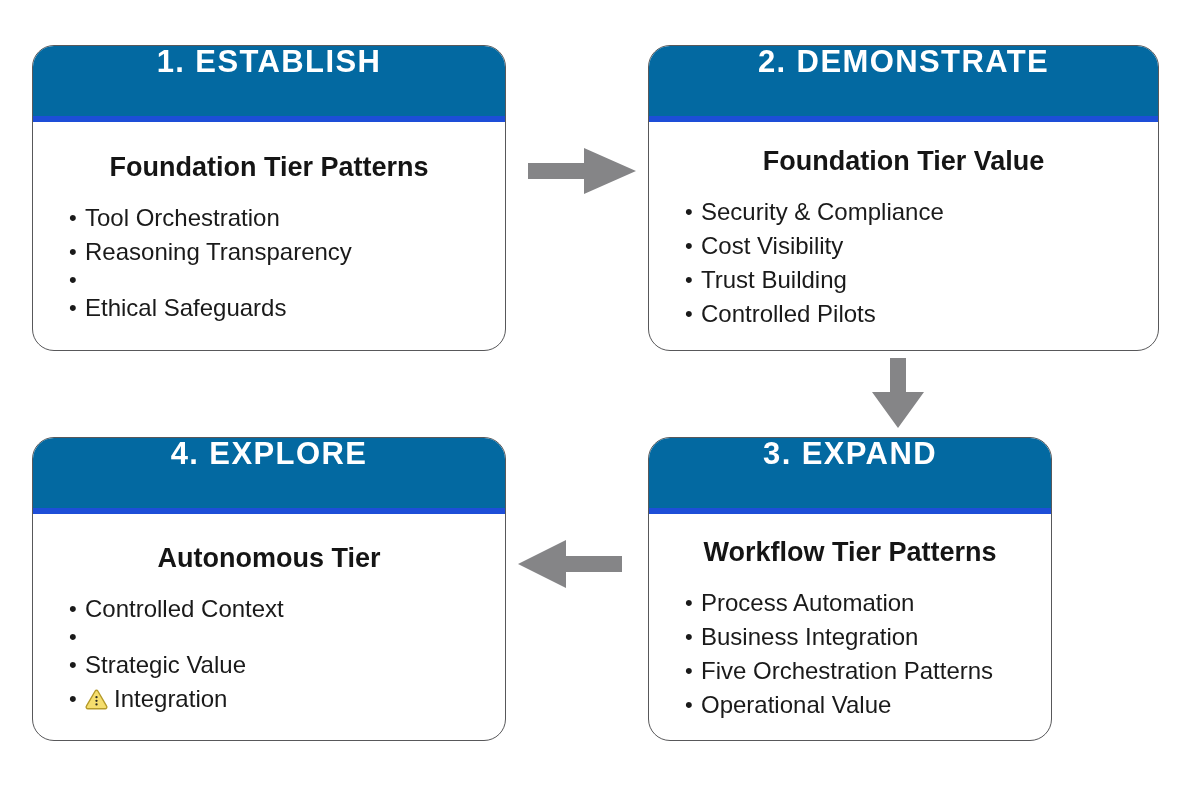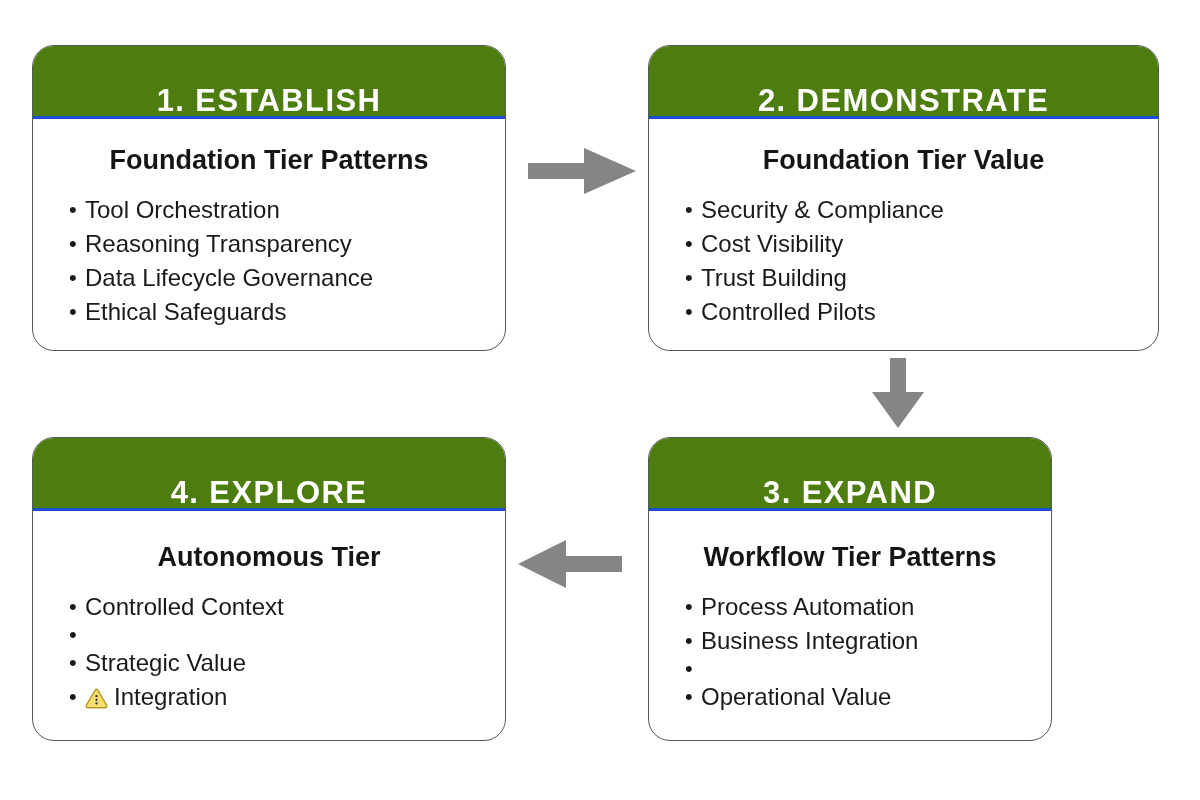--- a/index.html
+++ b/index.html
@@ -27,28 +27,28 @@
     position: absolute;
     background: #ffffff;
     border: 1.5px solid #58585a;
     border-radius: 22px;
     box-sizing: border-box;
     overflow: hidden;
     display: flex;
     flex-direction: column;
   }
   .card-header {
-    background: #4d7c0f;
+    background: #0369a1;
     color: #ffffff;
     height: 70px;
     min-height: 70px;
     display: flex;
-    align-items: flex-end;
+    align-items: flex-start;
     justify-content: center;
-    border-bottom: 3px solid #1d4ed8;
+    border-bottom: 6px solid #1d4ed8;
   }
   .card-header-title {
     font-size: 31px;
     font-weight: bold;
     letter-spacing: 1.4px;
     line-height: 1;
     text-align: center;
   }
   .card-body {
     flex: 1;
@@ -134,21 +134,20 @@
         <li>
           <span class="bullet-dot">•</span>
           <span class="bullet-text">Tool Orchestration</span>
         </li>
         <li>
           <span class="bullet-dot">•</span>
           <span class="bullet-text">Reasoning Transparency</span>
         </li>
         <li>
           <span class="bullet-dot">•</span>
-          <span class="bullet-text">Data Lifecycle Governance</span>
         </li>
         <li>
           <span class="bullet-dot">•</span>
           <span class="bullet-text">Ethical Safeguards</span>
         </li>
       </ul>
     </div>
   </div>
 
   <div class="card" id="card-demonstrate">
@@ -222,20 +221,21 @@
         <li>
           <span class="bullet-dot">•</span>
           <span class="bullet-text">Process Automation</span>
         </li>
         <li>
           <span class="bullet-dot">•</span>
           <span class="bullet-text">Business Integration</span>
         </li>
         <li>
           <span class="bullet-dot">•</span>
+          <span class="bullet-text">Five Orchestration Patterns</span>
         </li>
         <li>
           <span class="bullet-dot">•</span>
           <span class="bullet-text">Operational Value</span>
         </li>
       </ul>
     </div>
   </div>
 
   <div class="arrow" id="arrow-establish-to-demonstrate">

